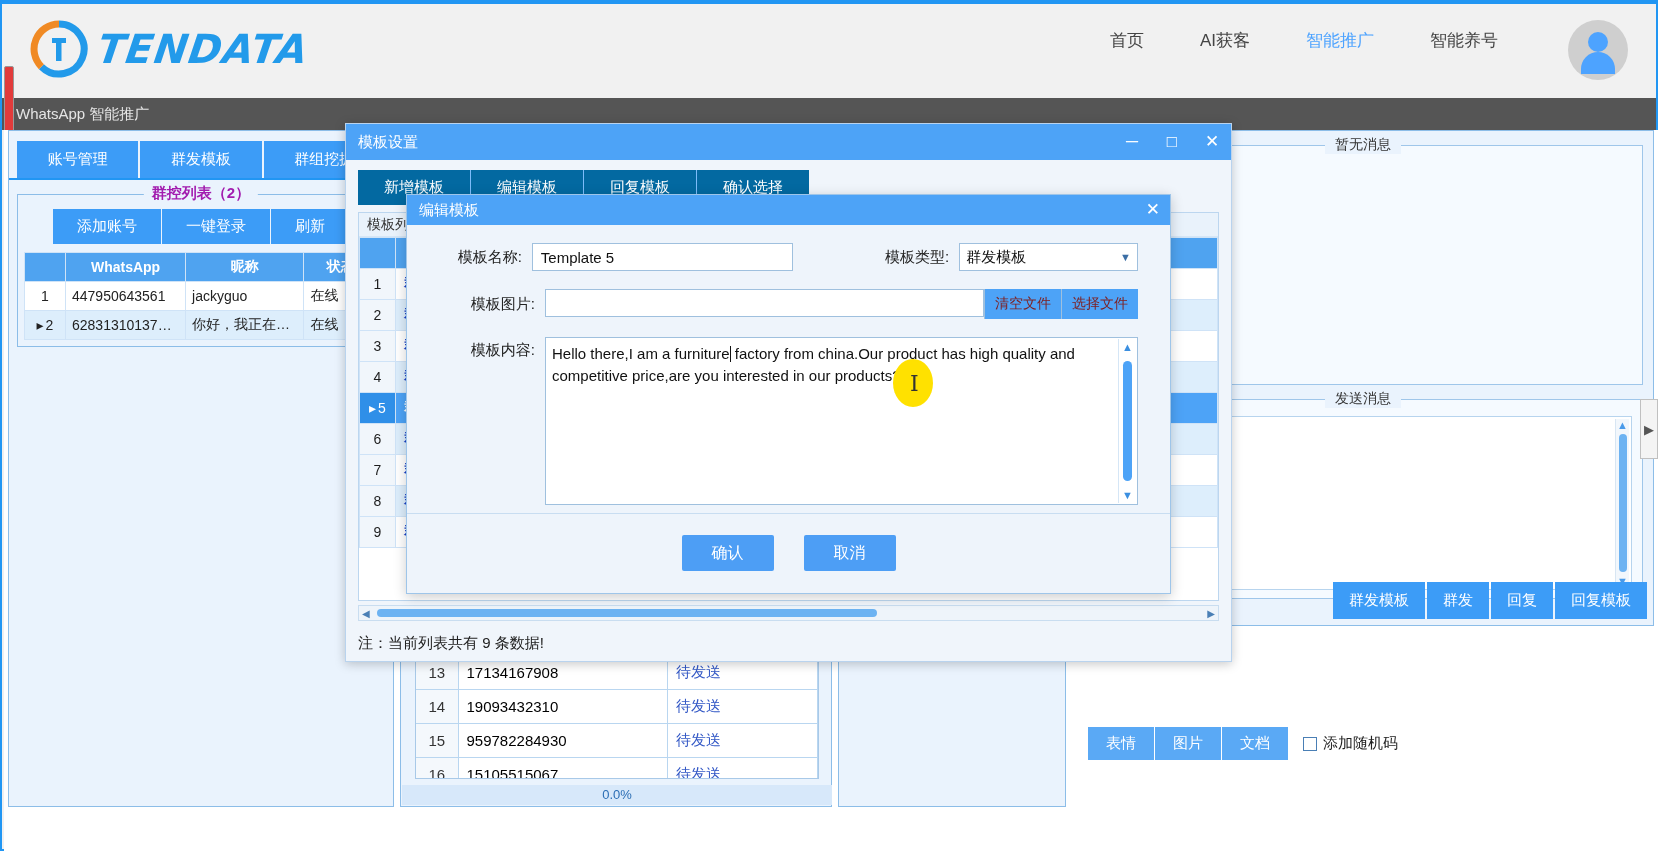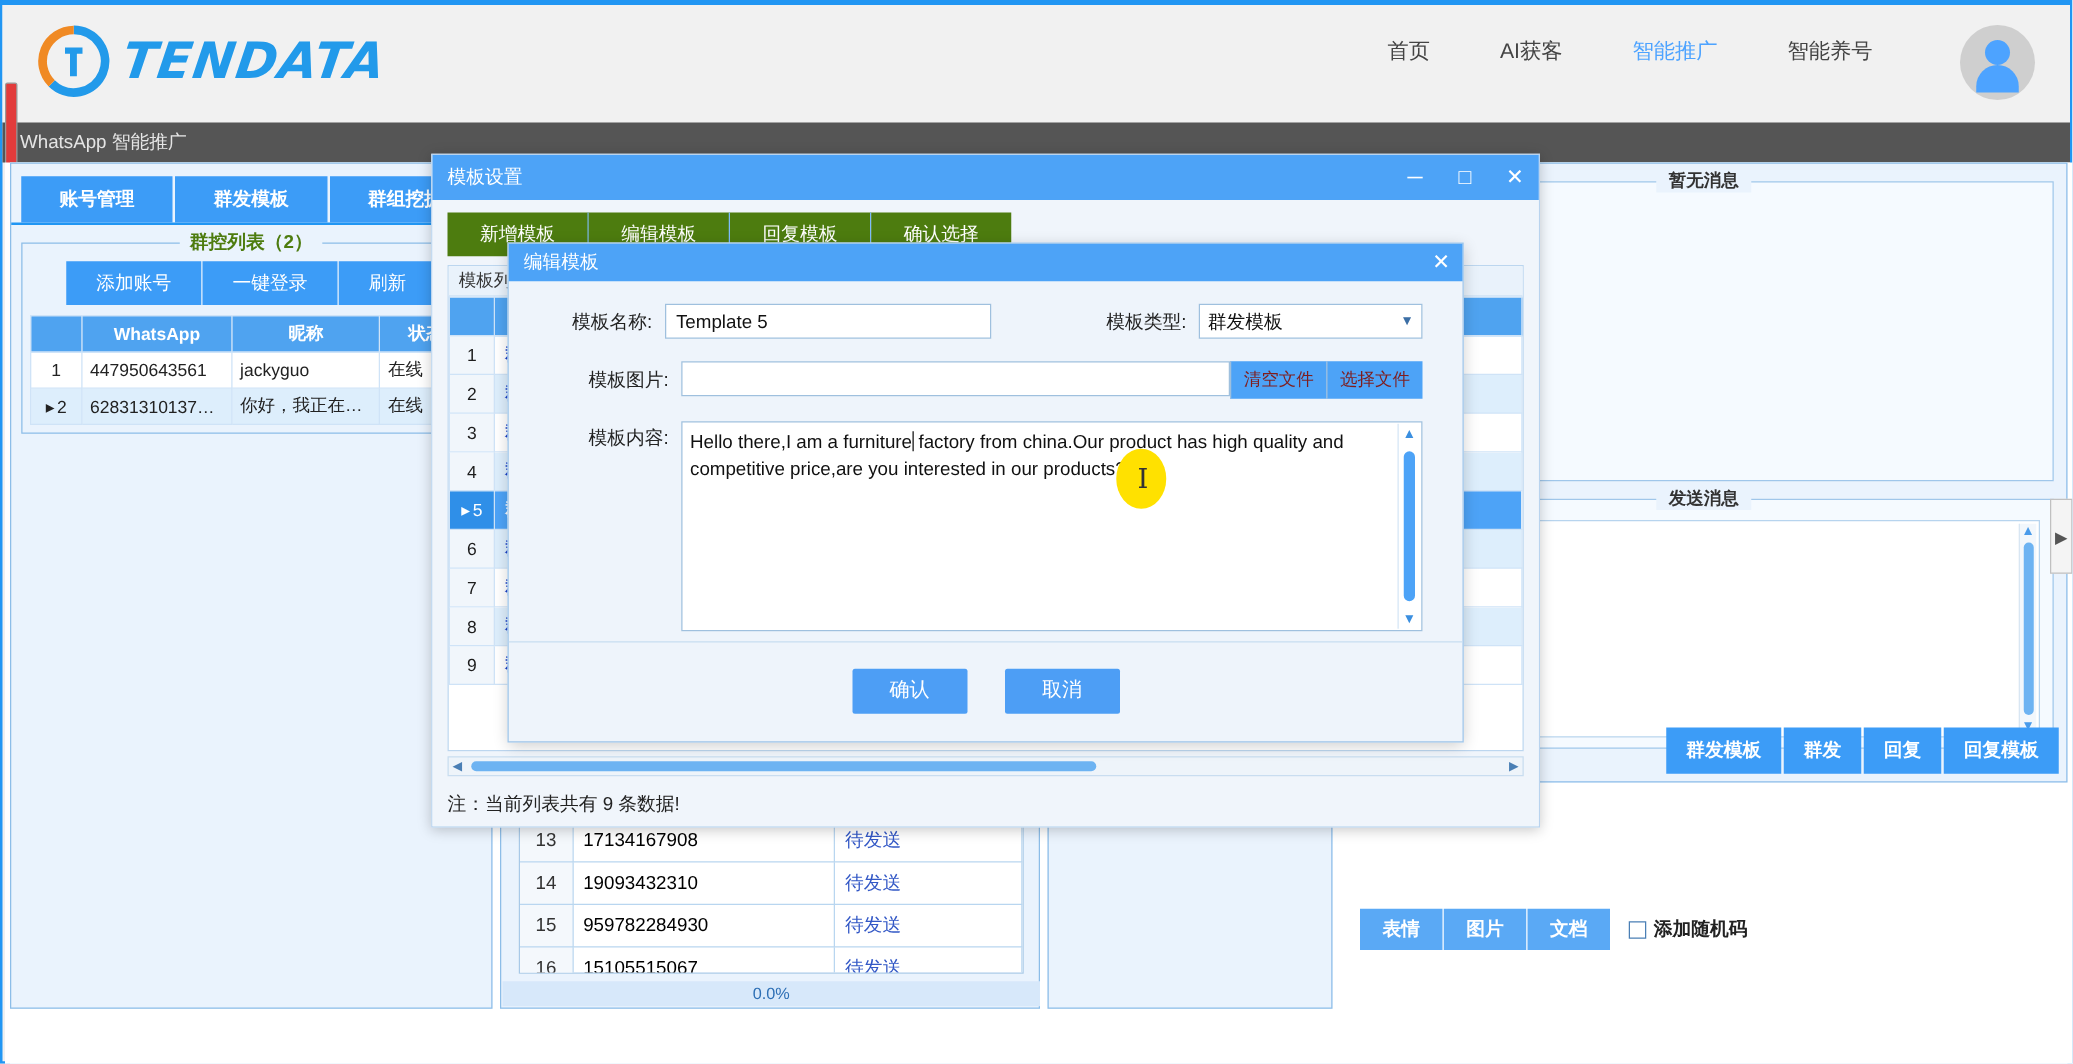--- a/index.html
+++ b/index.html
@@ -42,26 +42,26 @@
     background:#555555; color:#e5e5e5; font-size:15px; line-height:32px; padding-left:14px;
   }
   
   #red-slider{ position:absolute; left:2px; top:62px; width:10px; height:66px; background:#e23b3b;
      border:1px solid #999; border-radius:2px;}
   
   #workspace{ position:absolute; left:2px; top:126px; width:1654px; height:723px; background:#ffffff; }
   
   #left-panel{ position:absolute; left:4px; top:0; width:386px; height:677px;
      background:#eaf3fd; border:1px solid #8cbde8;}
-  #left-tabs{ display:flex; padding:10px 8px 0 8px; gap:2px; border-bottom:2px solid #2196f3;font-weight:bold;}
+  #left-tabs{ display:flex; padding:10px 8px 0 8px; gap:2px; border-bottom:2px solid #2196f3;}
   .ltab{ flex:1; background:#3c9cf7; color:#fff; font-size:15px; text-align:center;
      padding:9px 0; cursor:pointer; }
   #group-fieldset{ margin:14px 8px 0 8px; border:1px solid #8cbde8; position:relative; padding:14px 6px 6px 6px; background:#eaf3fd;}
   #group-legend{ position:absolute; top:-11px; left:50%; transform:translateX(-50%);
-     background:#eaf3fd; padding:0 8px; font-size:15px; color:#4d7c0f; font-weight:bold;}
+     background:#eaf3fd; padding:0 8px; font-size:15px; color:#a21caf; font-weight:bold;}
   #acct-btn-row{ display:flex; justify-content:center; gap:1px; }
   .acct-btn{ background:#3c9cf7; color:#fff; font-size:15px; padding:8px 24px; cursor:pointer;}
   table.grid{ border-collapse:collapse; width:100%; font-size:14px; margin-top:8px;}
   table.grid th{ background:#4fa3f0; color:#fff; font-weight:bold; padding:5px 20px; border:1px solid #cfe3f7;}
   table.grid td{ padding:5px 6px; border:1px solid #cfe3f7; color:#222;}
   .rownum{ background:#4fa3f0; color:#fff; text-align:center; width:30px;}
   tr.even td{ background:#ddeefc;}
   tr.odd td{ background:#ffffff;}
   .arrow-cell::before{ content:"\25B8"; margin-right:2px;}
   
@@ -73,21 +73,21 @@
   table.num td{ padding:7px 8px; border-bottom:1px solid #b9d6f0; border-right:1px solid #b9d6f0;}
   table.num td.n{ width:42px; text-align:center; color:#333; background:#f4f8fc;}
   table.num td.st{ color:#3358c6; width:150px;}
   #progress-bar{ position:absolute; left:1px; bottom:1px; width:430px; height:20px;
      background:#d7e8fa; color:#2d6fb5; font-size:13px; text-align:center; line-height:20px;}
   
   #third-panel{ position:absolute; left:834px; top:0; width:228px; height:677px;
      background:#eaf3fd; border:1px solid #8cbde8;}
   
   #right-panel{ position:absolute; left:1068px; top:0; width:582px; height:496px;
-     background:#eaf3fd; border:1px solid #8cbde8;font-weight:bold;}
+     background:#eaf3fd; border:1px solid #8cbde8;}
   .fs{ position:relative; border:1px solid #9fc6ea; margin:14px 10px 0 10px; background:#f5faff;}
   .fs-legend{ position:absolute; top:-10px; left:50%; transform:translateX(-50%);
      background:#eaf3fd; padding:0 10px; font-size:14px; color:#333;}
   #msg-area{ height:240px; }
   #send-area{ height:200px;}
   #send-box{ position:absolute; left:10px; top:16px; right:10px; bottom:8px; background:#fff; border:1px solid #b7d4ee;}
   .vscroll{ position:absolute; right:2px; top:2px; bottom:2px; width:14px; background:#f2f7fc;
      border-left:1px solid #d8e6f3; display:flex; flex-direction:column; justify-content:space-between; align-items:center;
      color:#4a9bea; font-size:11px;}
   .vscroll .thumb{ width:8px; flex:1; margin:3px 0; background:#6db3f2; border-radius:4px;}
@@ -101,21 +101,21 @@
   #edge-handle{ position:absolute; right:-2px; top:395px; width:18px; height:60px; background:#f4f4f4;
      border:1px solid #c0c0c0; display:flex; align-items:center; justify-content:center; font-size:13px; color:#555;}
   
   #tpl-modal{ position:absolute; left:343px; top:119px; width:887px; height:539px;
      background:#eef5fd; border:1px solid #b9d3ee; box-shadow:0 2px 10px rgba(0,0,0,.22);}
   #tpl-title{ height:36px; background:#4da3f7; color:#fff; font-size:15px; line-height:36px; padding-left:12px; position:relative;}
   #tpl-wincontrols{ position:absolute; right:8px; top:0; display:flex; gap:18px; font-size:17px; line-height:36px;}
   .wc{ cursor:pointer; width:22px; text-align:center;}
   #tpl-body{ position:absolute; left:0; top:36px; right:0; bottom:0; background:#f0f5fb;}
   #tpl-tabs{ display:flex; margin:10px 0 0 12px;}
-  .ttab{ background:#4d7c0f; color:#fff; font-size:15px; padding:8px 26px; cursor:pointer;
+  .ttab{ background:#0369a1; color:#fff; font-size:15px; padding:8px 26px; cursor:pointer;
      border-right:1px solid #7dbcfa;}
   .ttab:last-child{ border-right:none;}
   #tpl-inner{ position:absolute; left:12px; top:52px; right:12px; bottom:60px; background:#fff; border:1px solid #bcd6ef;}
   #tpl-inner-head{ height:24px; background:#e9f2fb; border-bottom:1px solid #d5e6f6; font-size:14px;
      color:#333; padding:3px 8px;}
   table.tpl{ border-collapse:collapse; width:100%; font-size:14px;}
   table.tpl th{ background:#4fa3f0; color:#fff; font-weight:normal; padding:6px 4px; border:1px solid #cfe3f7;}
   table.tpl td{ padding:6px 8px; border:1px solid #cfe3f7; color:#1d1d1d; white-space:nowrap; overflow:hidden;}
   table.tpl td.rn{ width:36px; text-align:center; background:#f1f6fb;}
   table.tpl td.ty{ color:#1941c9; font-weight:bold; width:86px;}

